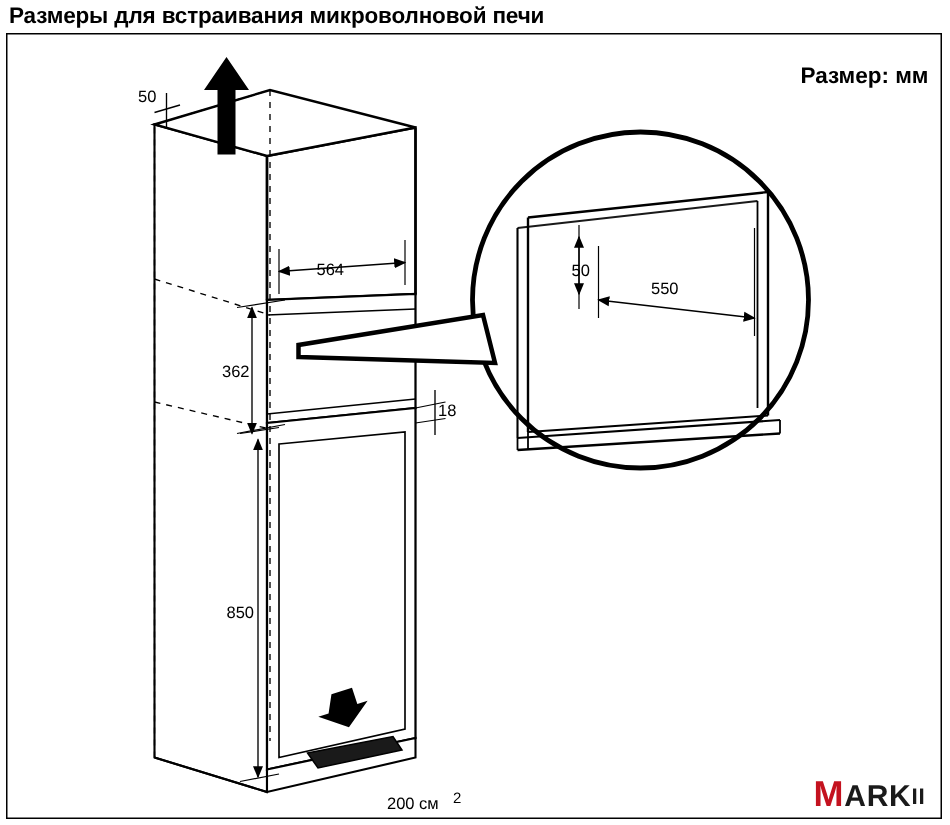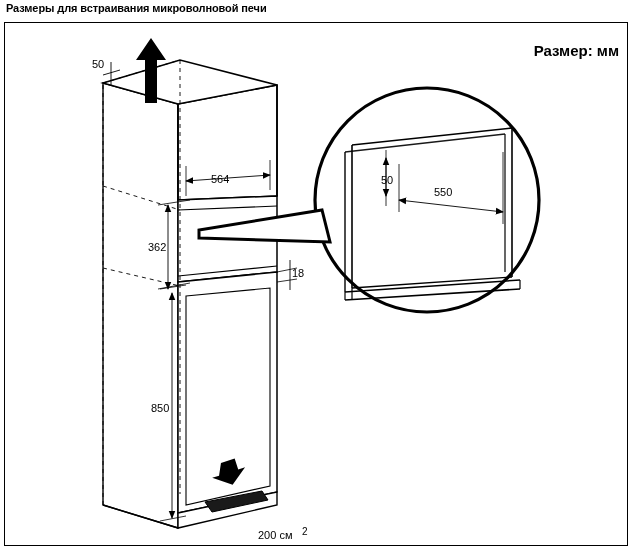--- a/index.html
+++ b/index.html
@@ -17,21 +17,21 @@
   #page {
     position: relative;
     width: 633px;
     height: 550px;
     background: #ffffff;
   }
   #title {
     position: absolute;
     left: 6px;
     top: 2px;
-    font-size: 11px;
+    font-size: 15px;
     font-weight: bold;
     color: #000000;
     letter-spacing: -0.1px;
   }
   #frame {
     position: absolute;
     left: 4px;
     top: 22px;
     width: 624px;
     height: 524px;
@@ -230,14 +230,17 @@
       <path d="M396,163 L396,200" stroke="#000000" stroke-width="0.8" fill="none" opacity="0"></path>
       <path d="M399,166 L399,200" stroke="#000000" stroke-width="0.8" fill="none" opacity="0"></path>
       <path d="M399,164 L399,212" stroke="#000000" stroke-width="0.8" fill="none"></path>
       <path d="M503,152 L503,224" stroke="#000000" stroke-width="0.8" fill="none"></path>
       <path d="M399,200 L503,212" stroke="#000000" stroke-width="0.9" fill="none" marker-start="url(#arrHeadStart)" marker-end="url(#arrHead)"></path>
       <text class="dim-text" x="434" y="196">550</text>
     </g>
 
   </svg>
 
+  <div id="logo">
+    <span class="m">M</span><span>ARK</span><span class="ii">II</span>
+  </div>
 
 </div>
 
 </body></html>

